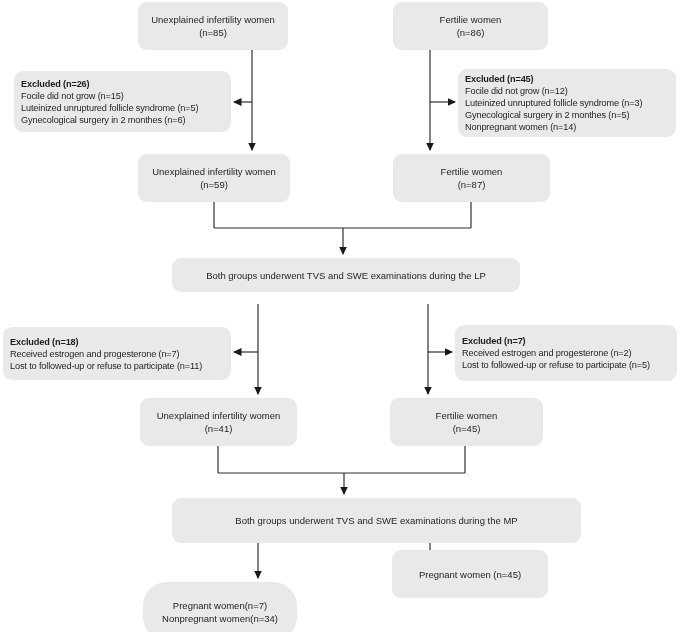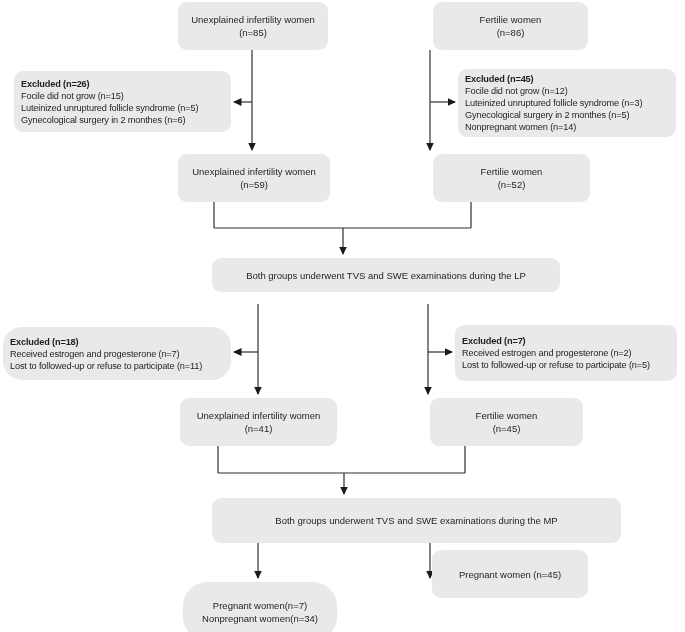--- a/index.html
+++ b/index.html
@@ -28,21 +28,20 @@
     box-sizing: border-box;
     display: flex;
     flex-direction: column;
     justify-content: center;
   }
   .node {
     align-items: center;
     text-align: center;
     font-size: 9.5px;
     line-height: 13px;
-    margin-left: 40px;
   }
   .excl {
     align-items: flex-start;
     text-align: left;
     font-size: 9.2px;
     line-height: 12px;
     letter-spacing: -0.15px;
     padding: 5px 7px;
   }
   .excl .t {
@@ -113,28 +112,28 @@
     <div>Gynecological surgery in 2 monthes (n=5)</div>
     <div>Nonpregnant women (n=14)</div>
   </div>
 
   <div class="box node" style="left:138px; top:154px; width:152px; height:48px;">
     <div>Unexplained infertility women</div>
     <div>(n=59)</div>
   </div>
   <div class="box node" style="left:393px; top:154px; width:157px; height:48px;">
     <div>Fertilie women</div>
-    <div>(n=52)</div>
+    <div>(n=87)</div>
   </div>
 
   <div class="box node" style="left:172px; top:258px; width:348px; height:34px;">
     <div>Both groups underwent TVS and SWE examinations during the LP</div>
   </div>
 
-  <div class="box excl" style="left:3px; top:327px; width:228px; height:53px;border-radius:19px;">
+  <div class="box excl" style="left:3px; top:327px; width:228px; height:53px;">
     <div class="t">Excluded (n=18)</div>
     <div>Received estrogen and progesterone (n=7)</div>
     <div>Lost to followed-up or refuse to participate (n=11)</div>
   </div>
   <div class="box excl" style="left:455px; top:325px; width:222px; height:56px;">
     <div class="t">Excluded (n=7)</div>
     <div>Received estrogen and progesterone (n=2)</div>
     <div>Lost to followed-up or refuse to participate (n=5)</div>
   </div>
 

